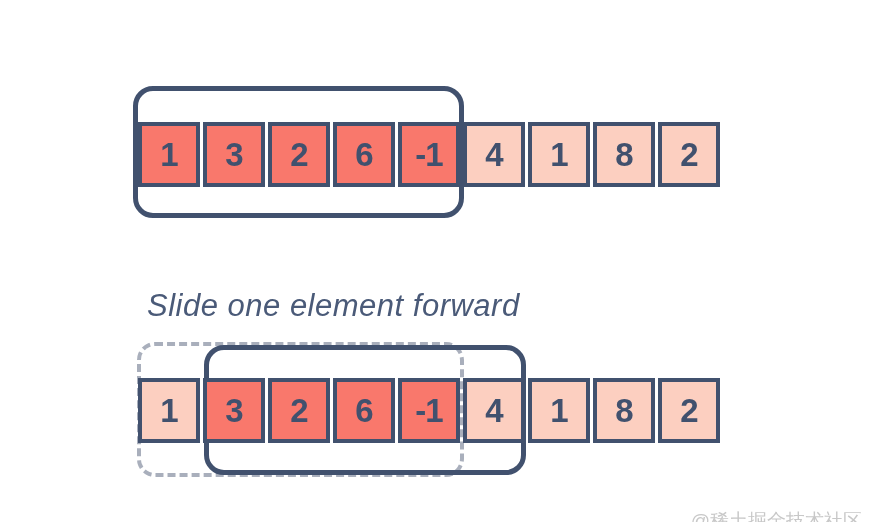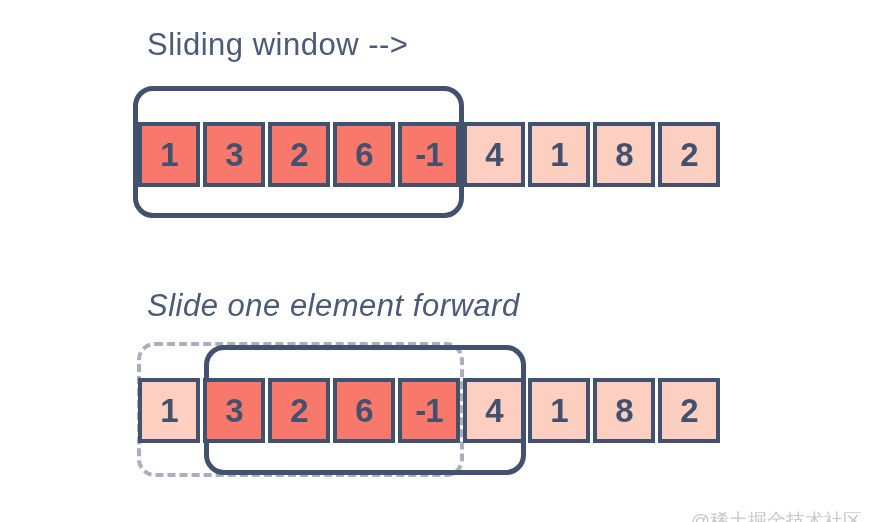--- a/index.html
+++ b/index.html
@@ -83,21 +83,20 @@
     z-index: 3;
     white-space: nowrap;
     margin-top: 18px;
   }
 </style>
 </head>
 <body>
 
 <div class="canvas">
 
-  <div class="section-title title-top">Sliding window --&gt;</div>
 
   <div class="window-outline window-current-top"></div>
 
   <div class="cell-row row-top">
       <div class="cell highlight">1</div>
       <div class="cell highlight">3</div>
       <div class="cell highlight">2</div>
       <div class="cell highlight">6</div>
       <div class="cell highlight">-1</div>
       <div class="cell">4</div>

